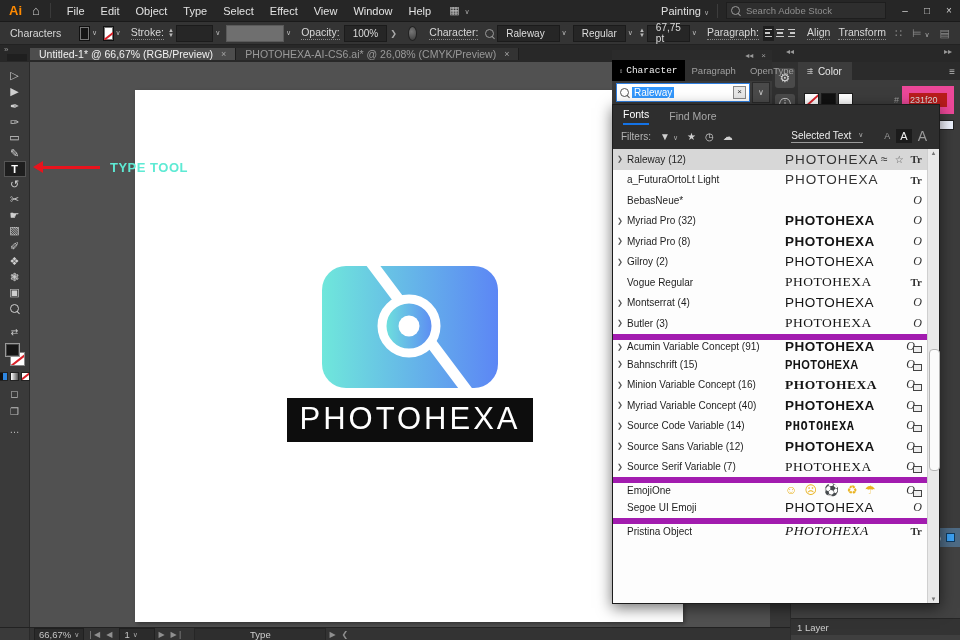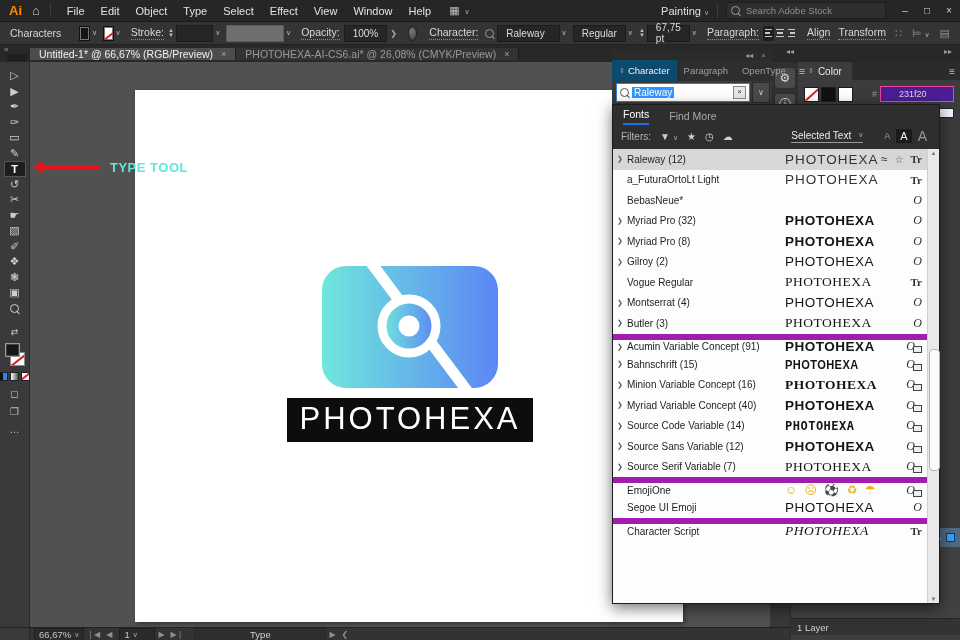--- a/index.html
+++ b/index.html
@@ -99,40 +99,40 @@
   .cp-tab{background:#3c3c3c;height:100%;display:flex;align-items:center;padding:0 10px;font-size:10px;color:#e8e8e8;gap:4px;}
   .cp-burger{margin-left:auto;color:#bbb;font-size:10px;padding-right:5px;}
   .cp-body{padding:6px 6px 0;}
   .cp-swatches{display:flex;gap:2px;}
   .csw{width:13px;height:13px;border:1px solid #1c1c1c;}
   .csw.none{background:#fff;position:relative;overflow:hidden;}
   .csw.none::after{content:"";position:absolute;left:-2px;top:5px;width:20px;height:2px;background:#d9222a;transform:rotate(-42deg);}
   .csw.black{background:#111;} .csw.white{background:#fff;}
   .hexwrap{margin-left:auto;display:flex;align-items:center;gap:3px;}
   .hexlbl{color:#9a9a9a;font-size:9px;}
-  .hexfield{background:#4c1d95;border:1px solid #ec4899;color:#ddd;font-size:9px;padding:2px 18px;width:36px;}
+  .hexfield{background:#b91c1c;border:7px solid #ec4899;color:#ddd;font-size:9px;padding:2px 1px;width:36px;}
   .spectrum{margin-top:6px;height:8px;background:linear-gradient(90deg,#fff,#ffe9e0 30%,#fde3ea 60%,#eef4ff);border:1px solid #222;}
 
   
   #layers{position:absolute;left:20px;top:466px;width:170px;height:112px;background:#3f3f3f;border-left:1px solid #2c2c2c;}
   .layer-row{height:19px;background:#4e6b85;display:flex;align-items:center;font-size:10px;color:#f2f2f2;position:relative;}
   .eye-cell{width:20px;height:100%;display:flex;align-items:center;justify-content:center;border-right:1px solid #35475a;color:#e8e8e8;font-size:9px;}
   .lr-chev{font-size:8px;color:#dcdcdc;margin:0 4px 0 8px;}
   .thumb{width:15px;height:13px;background:#fff;border:1px solid #222;margin-right:7px;}
   .target{margin-left:auto;font-size:9px;color:#dfe6ec;}
   .seldot{width:7px;height:7px;background:#3ba0f2;border:1px solid #0f3a5e;margin:0 6px 0 5px;}
   .layers-body{height:71px;background:#424242;}
   .layers-foot{height:16px;background:#333;display:flex;align-items:center;font-size:9.5px;color:#cfcfcf;padding:0 6px;gap:0;border-top:1px solid #262626;}
 
   
   #charpanel{left:612px;top:50px;width:160px;height:54px;background:#3a3a3a;z-index:4;}
   .grp-strip{height:10px;display:flex;justify-content:flex-end;align-items:center;gap:8px;background:#2b2b2b;font-size:8px;color:#9a9a9a;padding:0 6px;}
   .cpan-tabs{height:21px;background:#2e2e2e;display:flex;align-items:center;}
   .cpan-tab{font-size:9.5px;color:#9f9f9f;padding:0 7px;height:100%;display:flex;align-items:center;gap:3px;}
-  .cpan-tab.active{background:#0c4a6e;color:#f0f0f0;}
+  .cpan-tab.active{background:#000000;color:#f0f0f0;font-family:Liberation Mono, monospace;}
   .cpan-burger{margin-left:auto;color:#c0c0c0;font-size:11px;padding:0 6px;}
   .searchrow{height:23px;display:flex;align-items:center;background:#3a3a3a;padding:0;}
   .searchfield{flex:1;height:17px;background:#fff;border:1px solid #2f7fe0;display:flex;align-items:center;margin-left:4px;padding:0 3px;gap:3px;}
   .searchfield .mag{border-color:#555;} .searchfield .mag::after{background:#555;}
   .query{background:#3297fd;color:#fff;font-size:10px;padding:0 2px;}
   .clear-x{margin-left:auto;width:11px;height:11px;background:#e8e8e8;border:1px solid #888;color:#333;font-size:8px;line-height:10px;text-align:center;}
   .dropbtn{width:16px;height:19px;background:#4a4a4a;border:1px solid #2a2a2a;color:#ccc;font-size:8px;display:flex;align-items:center;justify-content:center;margin:0 2px 0 2px;}
 
   
   #fontsdrop{left:612px;top:104px;width:328px;height:500px;background:#2e2e2e;z-index:6;box-shadow:0 4px 14px rgba(0,0,0,.55);border:1px solid #1c1c1c;box-sizing:border-box;}
@@ -593,21 +593,21 @@
         <div class="frow">
           <span class="fr-chev"></span>
           <span class="fr-name">Segoe UI Emoji</span>
           <span class="fr-prev pv-sans">PHOTOHEXA</span>
           <span class="fr-icons">
             <span class="ic-ot">O</span>
           </span>
         </div>
         <div class="frow sep">
           <span class="fr-chev"></span>
-          <span class="fr-name">Character Script</span>
+          <span class="fr-name">Pristina Object</span>
           <span class="fr-prev pv-script">PHOTOHEXA</span>
           <span class="fr-icons">
             <span class="ic-tt">Tr</span>
           </span>
         </div>
       </div>
     <div id="fl-scroll">
       <span class="up">▲</span>
       <div id="fl-thumb"></div>
       <span class="dn">▼</span>

